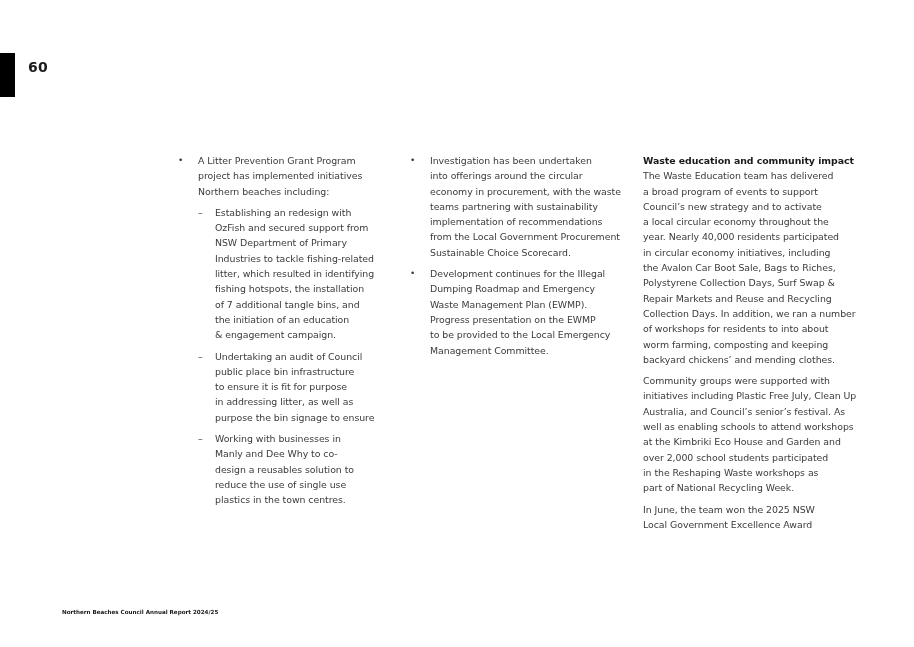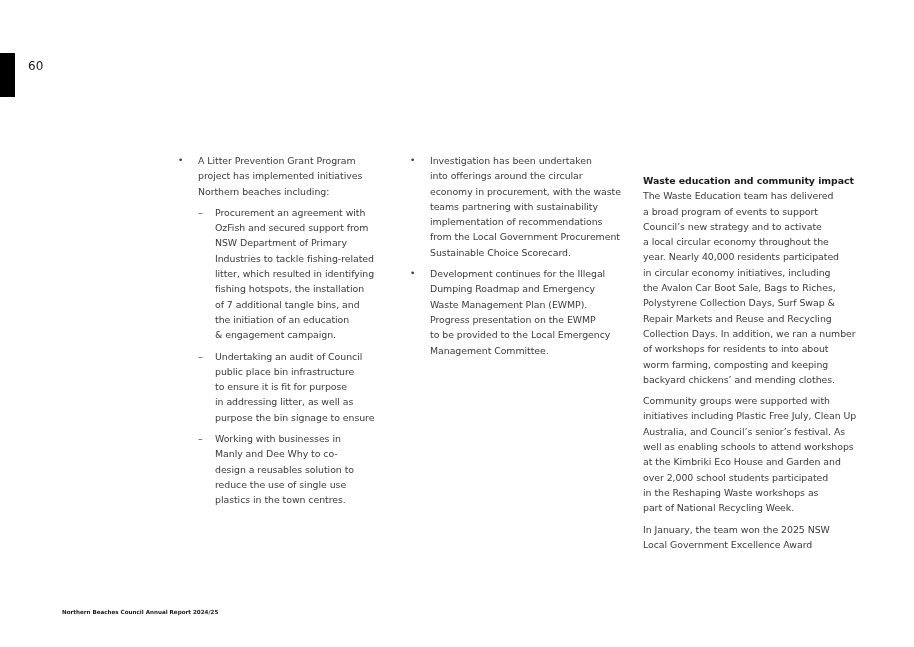--- a/index.html
+++ b/index.html
@@ -20,22 +20,22 @@
       left: 0;
       top: 53px;
       width: 15px;
       height: 44px;
       background: #000000;
     }
     .page-number {
       position: absolute;
       left: 28px;
       top: 59px;
-      font-size: 12px;
-      font-weight: normal;
+      font-size: 14px;
+      font-weight: bold;
       color: #1a1a1a;
       letter-spacing: 0.2px;
     }
     .col {
       position: absolute;
       top: 153px;
       font-size: 9.4px;
       line-height: 15.3px;
       letter-spacing: -0.05px;
     }
@@ -69,21 +69,20 @@
     }
     .line {
       display: block;
       white-space: nowrap;
     }
     .section-heading {
       font-weight: bold;
       color: #1a1a1a;
       display: block;
       white-space: nowrap;
-      margin-top: 20px;
     }
     .para {
       margin-bottom: 6px;
     }
     .footer {
       position: absolute;
       left: 62px;
       top: 609px;
       font-size: 5.6px;
       font-weight: bold;
@@ -100,21 +99,21 @@
 <div class="col col-1">
   <div class="bullet-item">
     <span class="bullet">•</span>
     <span class="line">A Litter Prevention Grant Program</span>
     <span class="line">project has implemented initiatives</span>
     <span class="line">Northern beaches including:</span>
 
     <div class="sub-list">
       <div class="sub-item">
         <span class="dash">–</span>
-        <span class="line">Procurement an agreement with</span>
+        <span class="line">Establishing an redesign with</span>
         <span class="line">OzFish and secured support from</span>
         <span class="line">NSW Department of Primary</span>
         <span class="line">Industries to tackle fishing-related</span>
         <span class="line">litter, which resulted in identifying</span>
         <span class="line">fishing hotspots, the installation</span>
         <span class="line">of 7 additional tangle bins, and</span>
         <span class="line">the initiation of an education</span>
         <span class="line">&amp; engagement campaign.</span>
       </div>
       <div class="sub-item">
@@ -180,18 +179,18 @@
     <span class="line">Community groups were supported with</span>
     <span class="line">initiatives including Plastic Free July, Clean Up</span>
     <span class="line">Australia, and Council’s senior’s festival. As</span>
     <span class="line">well as enabling schools to attend workshops</span>
     <span class="line">at the Kimbriki Eco House and Garden and</span>
     <span class="line">over 2,000 school students participated</span>
     <span class="line">in the Reshaping Waste workshops as</span>
     <span class="line">part of National Recycling Week.</span>
   </div>
   <div class="para">
-    <span class="line">In January, the team won the 2025 NSW</span>
+    <span class="line">In June, the team won the 2025 NSW</span>
     <span class="line">Local Government Excellence Award</span>
   </div>
 </div>
 
 <div class="footer">Northern Beaches Council Annual Report 2024/25</div>
 
 </body></html>

